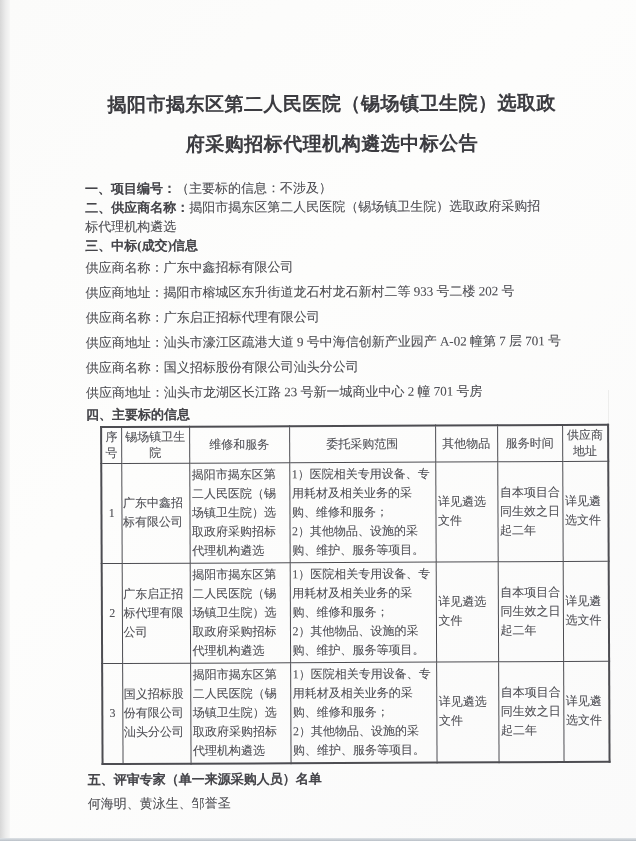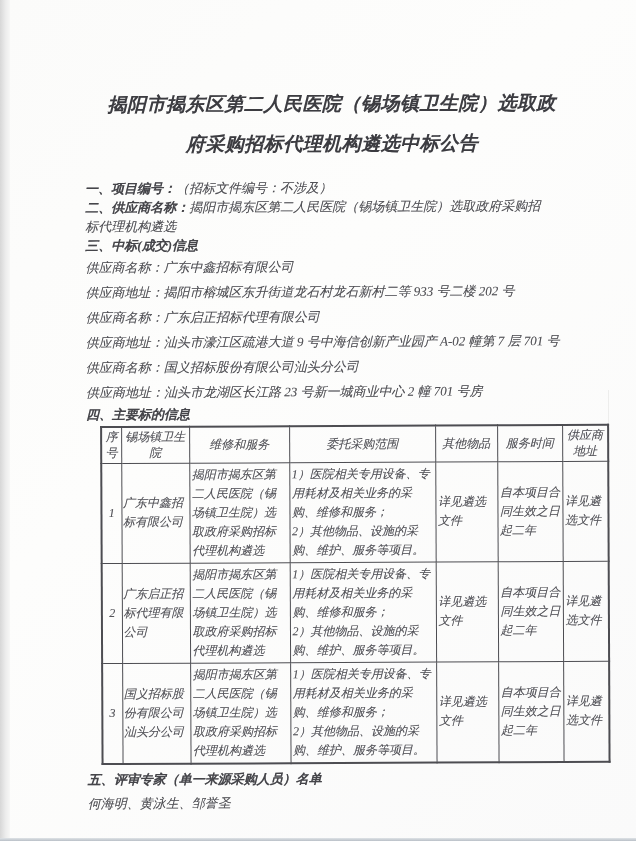--- a/index.html
+++ b/index.html
@@ -8,21 +8,20 @@
     background: #e9e9e9;
     font-family: "Liberation Serif", "DejaVu Serif", serif;
   }
   .scan-page {
     position: relative;
     width: 636px;
     height: 841px;
     background: linear-gradient(135deg, #fbfbfa 0%, #fdfdfc 40%, #fafafa 100%);
     overflow: hidden;
     color: #515156;
-    font-style: italic;
   }
   
   .edge-left {
     position: absolute; left: 0; top: 0; bottom: 0; width: 10px;
     background: linear-gradient(to right, #d7d7d7, #ececec 55%, #f7f7f6);
   }
   .edge-bottom {
     position: absolute; left: 0; right: 0; bottom: 0; height: 3px;
     background: linear-gradient(to top, #b9c0c7, #dfe3e7);
   }
@@ -116,21 +115,21 @@
   <div class="fold-right"></div>
 
   <div class="content">
 
     <div class="doc-title">
       <div>揭阳市揭东区第二人民医院（锡场镇卫生院）选取政</div>
       <div>府采购招标代理机构遴选中标公告</div>
     </div>
 
     <div class="sections">
-      <p><span class="sec-label">一、项目编号：</span><span>（招标文件编号：不涉及）</span></p>
+      <p><span class="sec-label">一、项目编号：</span><span>（主要标的信息：不涉及）</span></p>
       <p class="sec-project-name"><span class="sec-label">二、供应商名称：</span><span>揭阳市揭东区第二人民医院（锡场镇卫生院）选取政府采购招标代理机构遴选</span></p>
       <p class="sec-head">三、中标(成交)信息</p>
     </div>
 
     <div class="winners">
       <p><span>供应商名称：</span><span>广东中鑫招标有限公司</span></p>
       <p><span>供应商地址：</span><span>揭阳市榕城区东升街道龙石村龙石新村二等 933 号二楼 202 号</span></p>
       <p><span>供应商名称：</span><span>广东启正招标代理有限公司</span></p>
       <p><span>供应商地址：</span><span>汕头市濠江区疏港大道 9 号中海信创新产业园产 A-02 幢第 7 层 701 号</span></p>
       <p><span>供应商名称：</span><span>国义招标股份有限公司汕头分公司</span></p>

